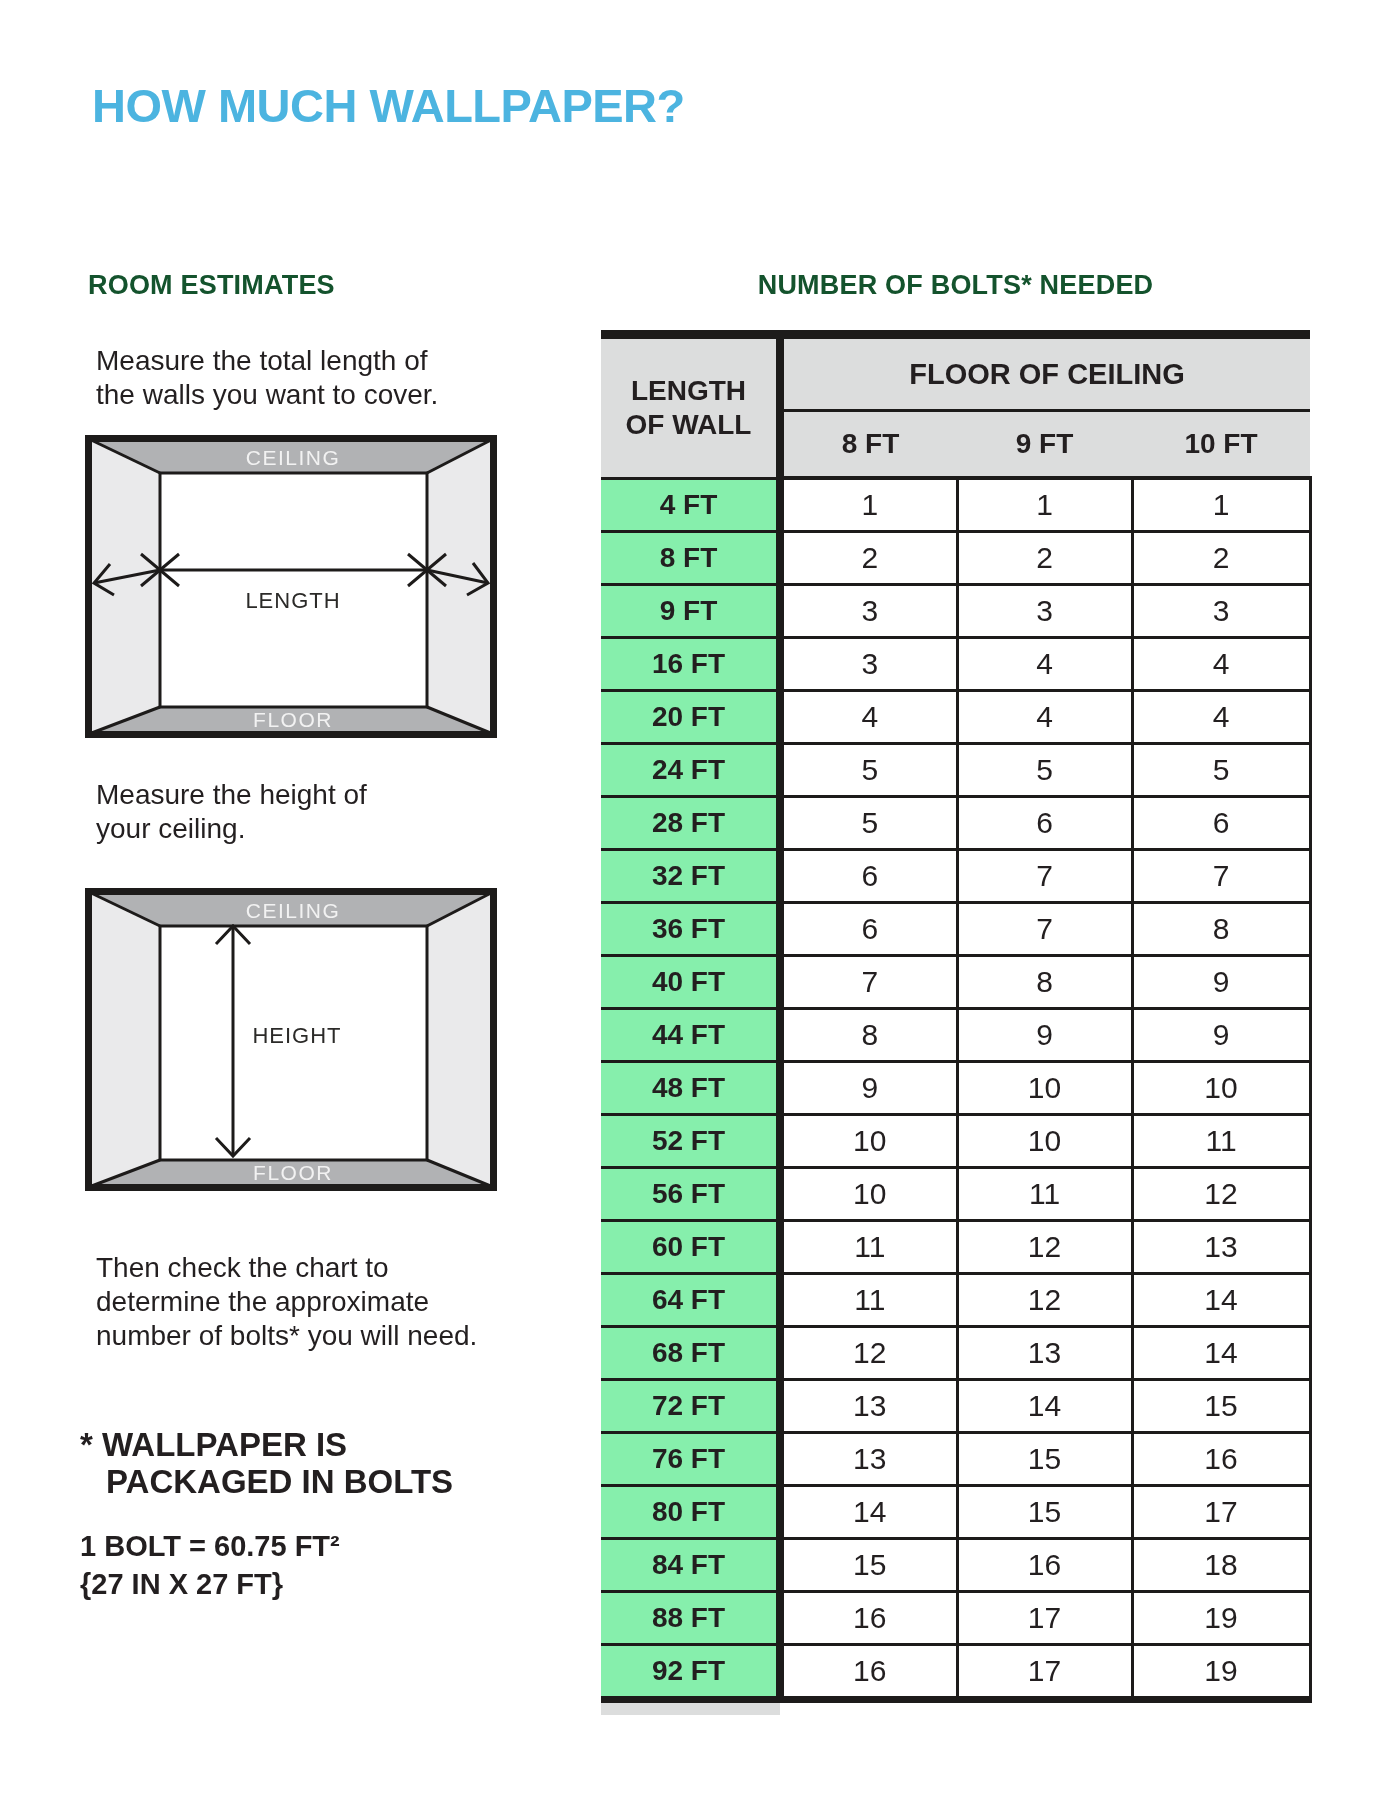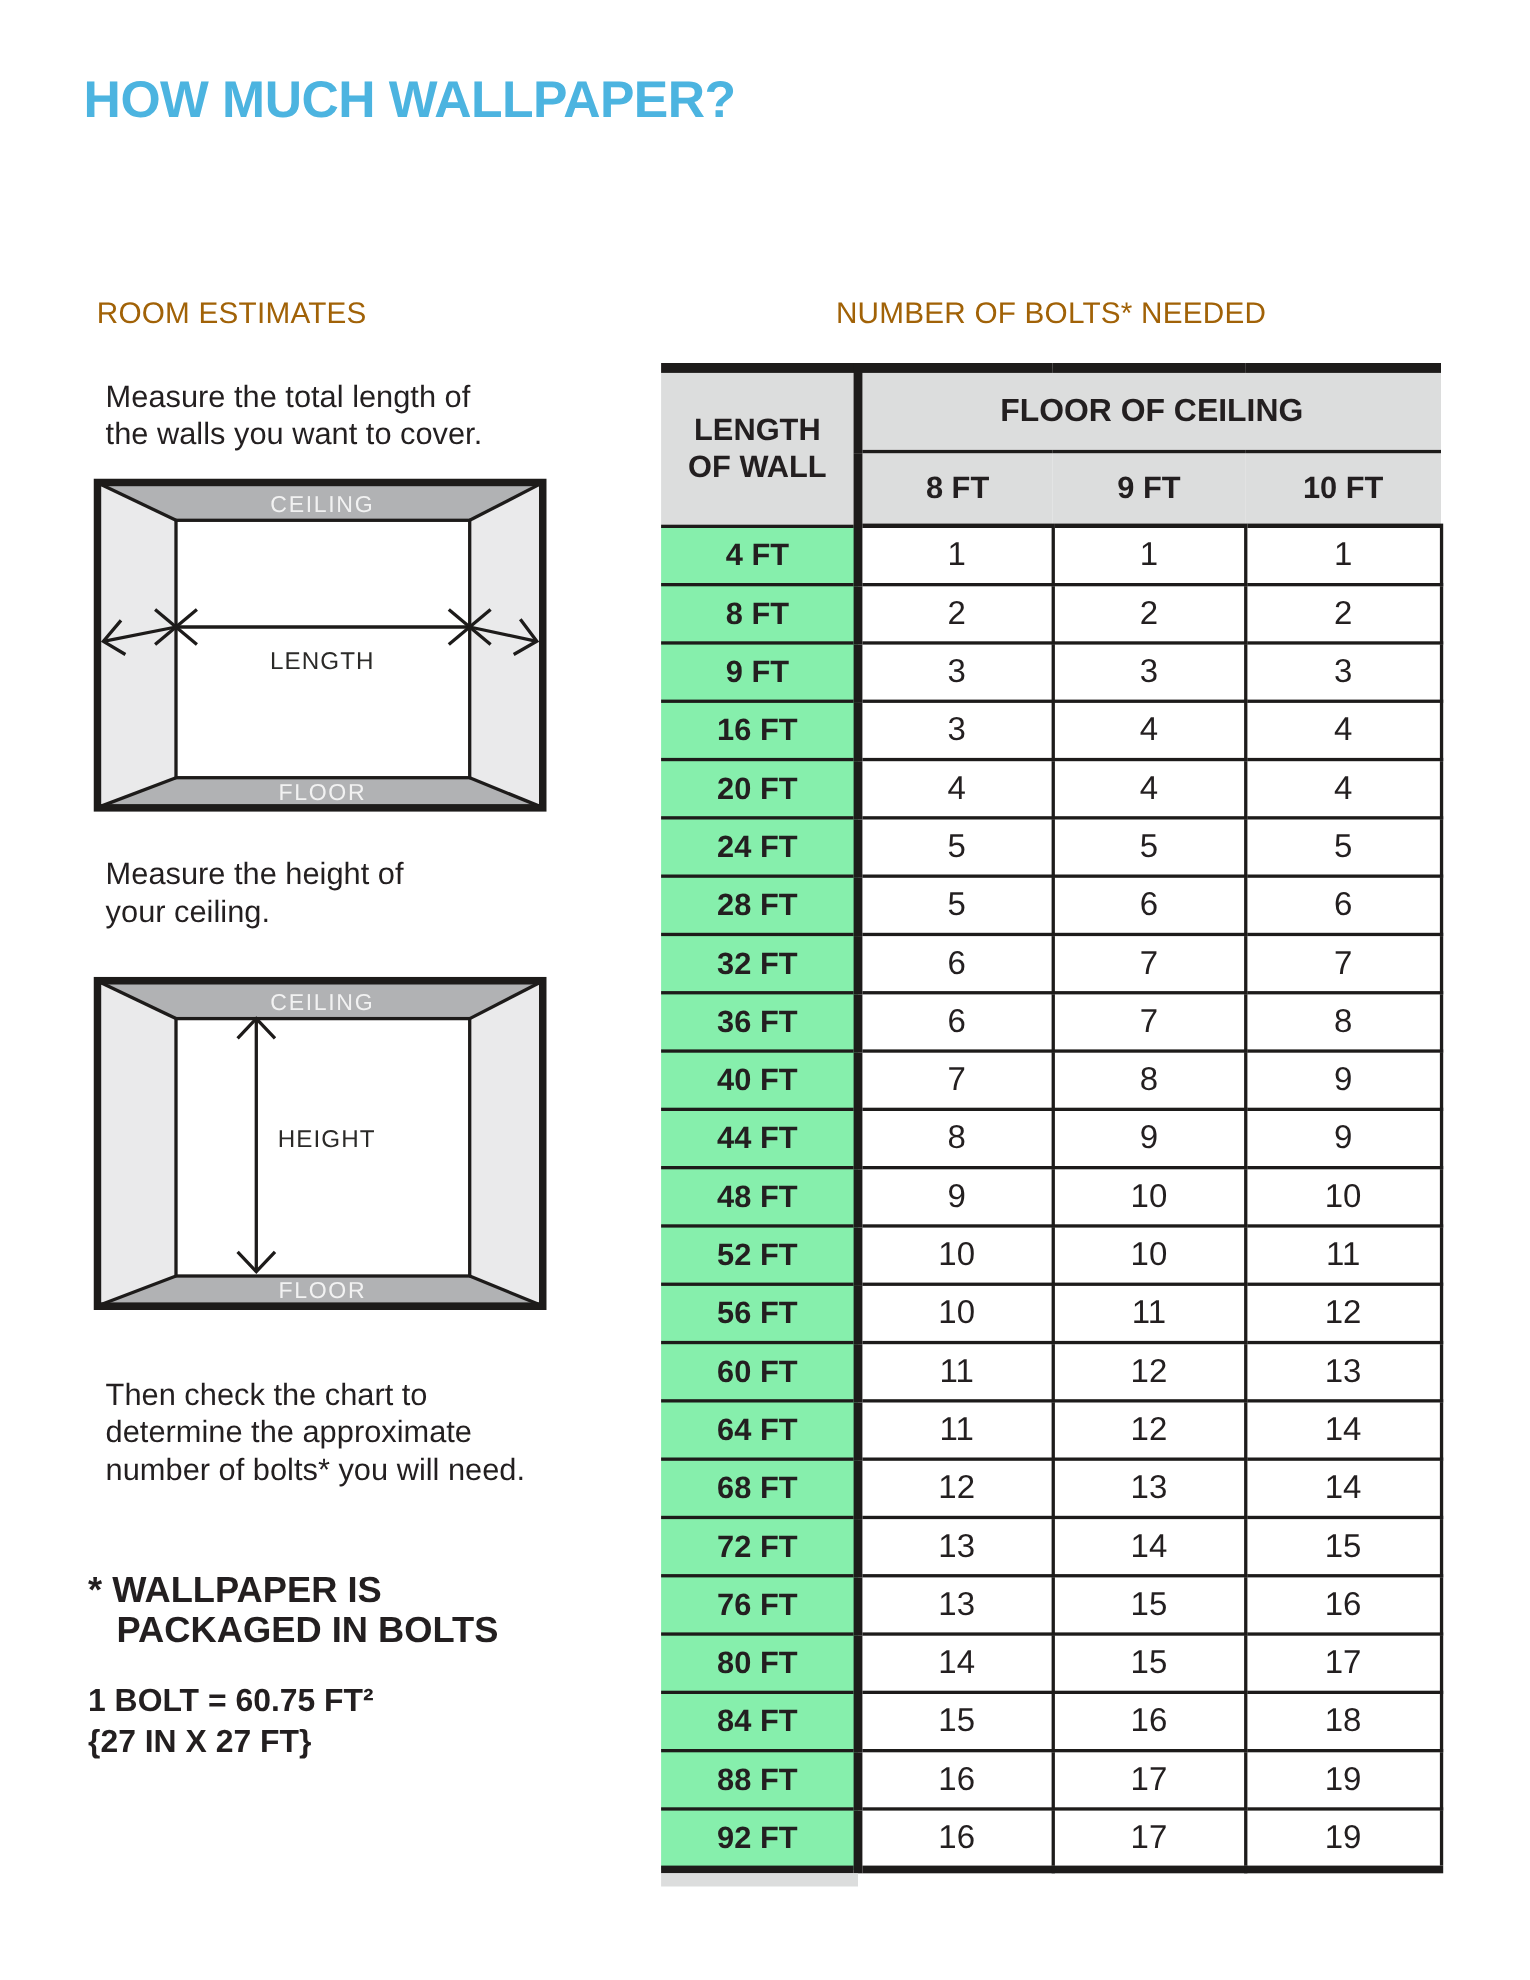--- a/index.html
+++ b/index.html
@@ -5,27 +5,27 @@
   html,body{margin:0;padding:0;background:#ffffff;}
   .page{
     position:relative;
     width:1391px;height:1800px;
     background:#ffffff;
     font-family:"Liberation Sans","DejaVu Sans",sans-serif;
     color:#231f20;
     overflow:hidden;
   }
   .page-title{
-    position:absolute;left:76px;top:62px;margin:0;
+    position:absolute;left:76px;top:62px;margin:16px;
     font-size:47px;font-weight:bold;letter-spacing:-0.5px;
     color:#4cb4e0;
   }
   .sec-heading{
     position:absolute;margin:0;
-    font-size:27px;font-weight:normal;color:#a16207;letter-spacing:0.2px;
+    font-size:27px;font-weight:bold;color:#14532d;letter-spacing:0.2px;
   }
   .room-estimates{left:88px;top:270px;}
   .table-title{left:601px;top:270px;width:709px;text-align:center;}
   .step{
     position:absolute;left:82px;margin:14px;
     font-size:28px;line-height:34px;color:#231f20;
     white-space:pre-line;
   }
   .step1{top:330px;}
   .step2{top:764px;}

